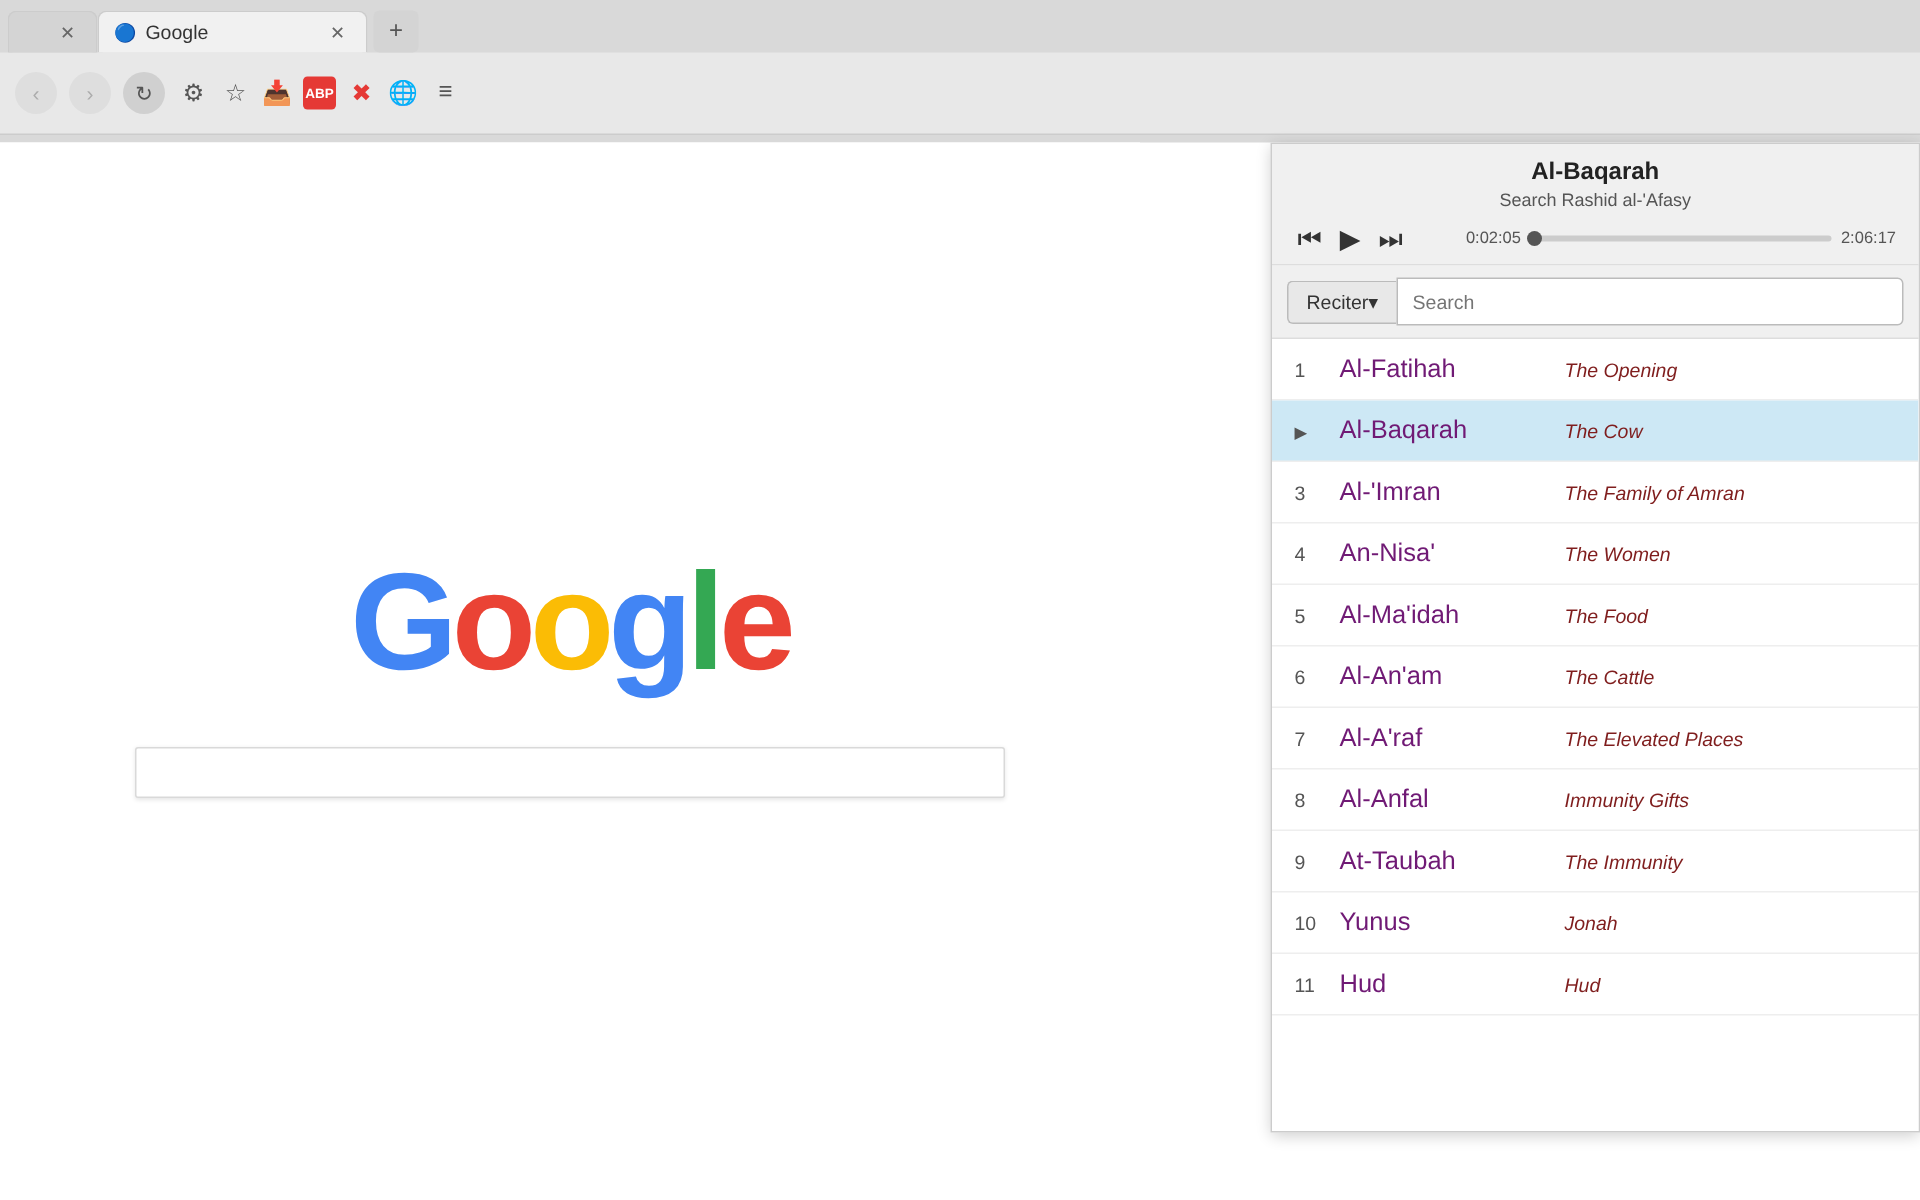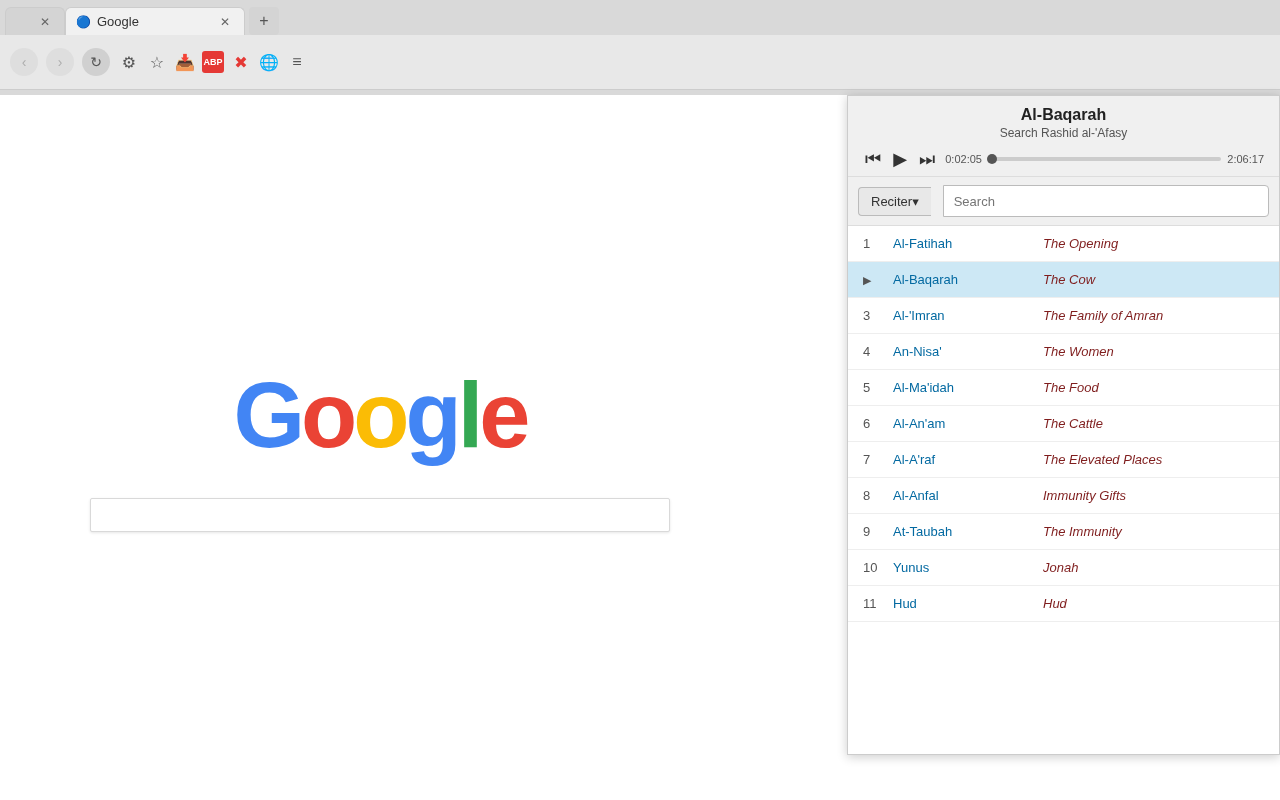--- a/index.html
+++ b/index.html
@@ -213,20 +213,21 @@
       cursor: pointer;
       font-size: 18px;
       color: #333;
       padding: 0 2px;
     }
     .progress-container {
       flex: 1;
       display: flex;
       align-items: center;
       gap: 6px;
+      margin-left: 32px;
     }
     .time-label {
       font-size: 11px;
       color: #555;
       white-space: nowrap;
     }
     .progress-track {
       flex: 1;
       height: 4px;
       background: #ccc;
@@ -245,21 +246,21 @@
       border-radius: 50%;
       position: absolute;
       top: -3px;
       transform: translateX(-50%);
     }
 
     
     .search-reciter-row {
       display: flex;
       align-items: center;
-      gap: 12px;
+      gap: 0;
       padding: 8px 10px;
       background: #f0f0f0;
       border-bottom: 1px solid #ddd;
     }
     .reciter-btn {
       padding: 6px 12px;
       background: #e8e8e8;
       border: 1px solid #bbb;
       border-right: none;
       border-radius: 4px 0 0 4px;
@@ -293,22 +294,22 @@
     }
     .surah-item.active { background: #cde8f5; }
     .surah-num {
       width: 30px;
       font-size: 13px;
       color: #555;
       flex-shrink: 0;
     }
     .surah-name {
       width: 150px;
-      font-size: 13px;
-      color: #0369a1;
+      font-size: 17px;
+      color: #701a75;
       flex-shrink: 0;
     }
     .surah-translation {
       font-size: 13px;
       color: #7f1d1d;
       font-style: italic;
     }
 
     
     .surah-list::-webkit-scrollbar { width: 8px; }

